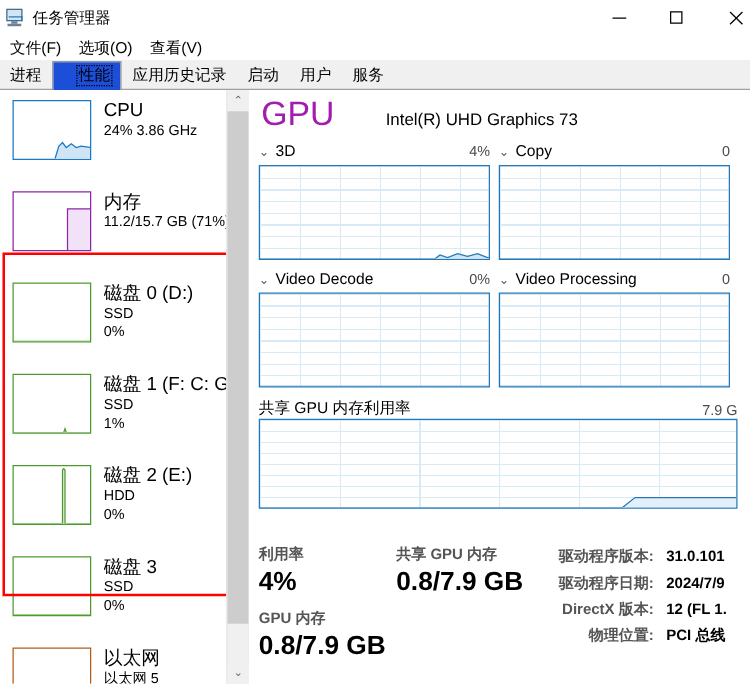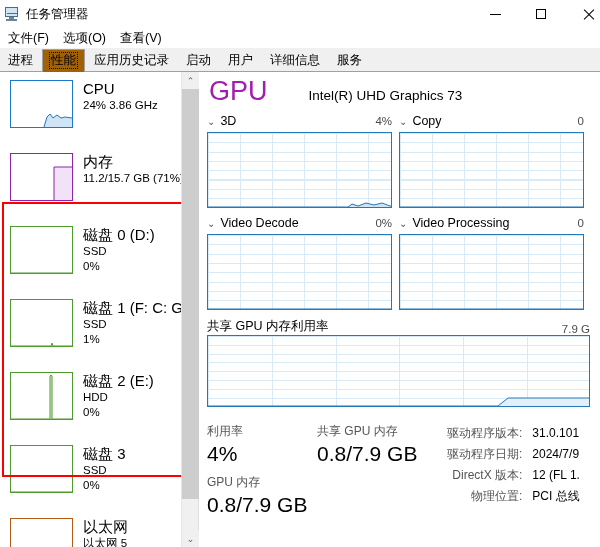--- a/index.html
+++ b/index.html
@@ -146,24 +146,24 @@
     color: #000;
     white-space: nowrap;
     line-height: 15px;
     box-sizing: border-box;
     border: 1px solid transparent;
     border-bottom: none;
     position: relative;
     top: 1px;
   }
   .tab.selected {
-    background: #a16207;
+    background: #1d4ed8;
     border: 1px solid #a0a0a0;
     border-bottom: 1px solid #ffffff;
-    padding: 2px 6px 4px 6px;
+    padding: 2px 6px 4px 18px;
   }
   .tab.selected .focusring {
     display: block;
     border: 1px dotted #000;
     padding: 0px 1px;
     margin: 0;
   }
   .tab .focusring { display: inline; border: none; }
 
   
@@ -373,21 +373,22 @@
     background:
       repeating-linear-gradient(to right,  #d8eaf6 0 1px, transparent 1px 63.8px),
       repeating-linear-gradient(to bottom, #d8eaf6 0 1px, transparent 1px 8.8px),
       #ffffff;
   }
   #shared-graph svg { position: absolute; left: 0; top: 0; }
 
   
   #stats {
     display: flex;
-    margin-top: 16px;
+    margin-top: 28px;
+    font-weight: bold;
   }
   .stat-col { flex: none; }
   #stat-col-1 { width: 110px; }
   #stat-col-2 { width: 130px; }
   .stat-label {
     font-size: 12px;
     color: #555555;
     line-height: 17px;
     white-space: nowrap;
   }
@@ -448,21 +449,20 @@
 </div>
 
 <div id="tabstrip">
   <div class="tab"><span class="focusring">进程</span></div>
   <div class="tab selected">
       <span class="focusring">性能</span>
     </div>
   <div class="tab"><span class="focusring">应用历史记录</span></div>
   <div class="tab"><span class="focusring">启动</span></div>
   <div class="tab"><span class="focusring">用户</span></div>
-  <div class="tab"><span class="focusring">详细信息</span></div>
   <div class="tab"><span class="focusring">服务</span></div>
 </div>
 
 <div id="content">
 
   <div id="sidebar-wrap">
     <div id="sidebar-list">
 
       <div class="res-item">
         <div class="res-thumb thumb-cpu">

